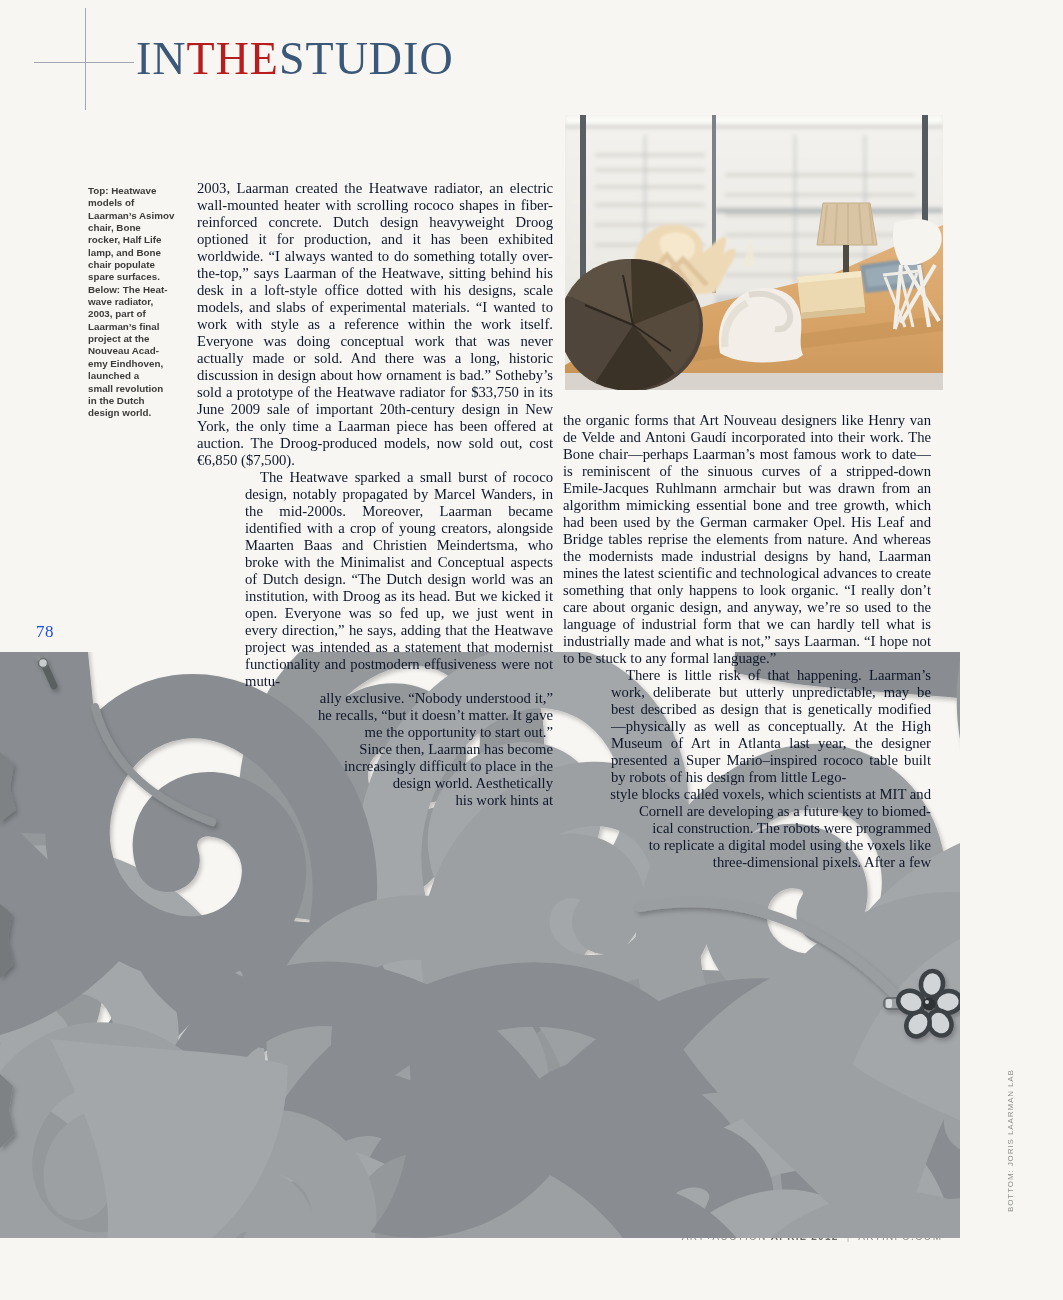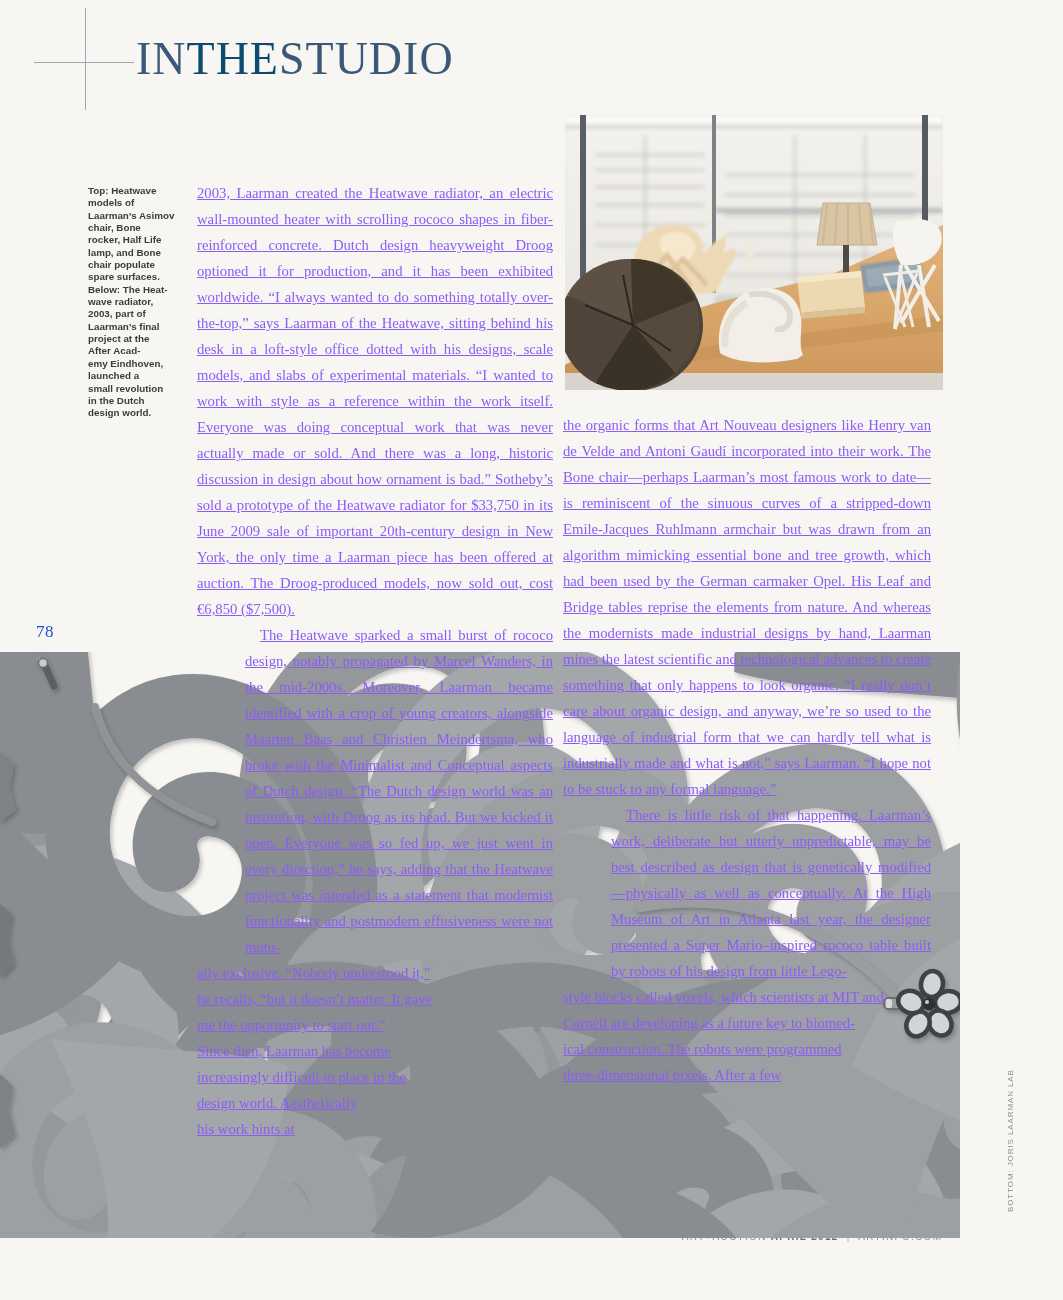--- a/index.html
+++ b/index.html
@@ -12,43 +12,43 @@
   
   .cross-v { position:absolute; left:85px; top:8px; width:1px; height:102px; background:#9fa8b0; }
   .cross-h { position:absolute; left:34px; top:62px; width:100px; height:1px; background:#9fa8b0; }
 
   .masthead {
     position:absolute; left:136px; top:36px;
     font-family:"Liberation Serif", serif; font-size:46px; line-height:1;
     letter-spacing:1px; font-weight:400;
   }
   .masthead .t1, .masthead .t3 { color:#3b5878;margin-top:19px; }
-  .masthead .t2 { color:#0c4a6e; }
+  .masthead .t2 { color:#b91c1c; }
 
   .side-caption {
     position:absolute; left:88px; top:185px; width:104px;
     font-family:"Liberation Sans", sans-serif; font-weight:bold;
     font-size:9.8px; line-height:12.35px; color:#3d3c3a;
   }
   .page-number {
     position:absolute; left:36px; top:622px;
     font-size:17px; color:#1d4ed8; letter-spacing:0.5px;
   }
 
   .photo {
     position:absolute; left:565px; top:115px; width:378px; height:275px;
     background:#ece9e4; overflow:hidden;
   }
 
-  .col { position:absolute; font-size:14.7px; line-height:26px; color:#8b5cf6; z-index:5;text-decoration:underline; }
+  .col { position:absolute; font-size:14.7px; line-height:17px; color:#0f172a; z-index:5; }
   .col p { text-align:justify; }
   .col p.indent { text-indent:15px;margin-left:48px; }
   .col1 { left:197px; top:180px; width:356px; }
   .col2 { left:563px; top:412px; width:368px; }
-  .right-lines div { white-space:nowrap; }
+  .right-lines div { text-align:right; white-space:nowrap; }
 
   .radiator { position:absolute; left:0; top:652px; width:960px; height:586px; z-index:1; }
 
   .photo-credit {
     position:absolute; left:1006px; top:1062px; height:150px;
     writing-mode:vertical-rl; transform:rotate(180deg);
     font-family:"Liberation Sans", sans-serif; font-size:8px;
     letter-spacing:0.9px; color:#8f8f8b;
   }
   .footer {
@@ -181,21 +181,21 @@
       <div>chair, Bone</div>
       <div>rocker, Half Life</div>
       <div>lamp, and Bone</div>
       <div>chair populate</div>
       <div>spare surfaces.</div>
       <div>Below: The Heat-</div>
       <div>wave radiator,</div>
       <div>2003, part of</div>
       <div>Laarman’s final</div>
       <div>project at the</div>
-      <div>After Acad-</div>
+      <div>Nouveau Acad-</div>
       <div>emy Eindhoven,</div>
       <div>launched a</div>
       <div>small revolution</div>
       <div>in the Dutch</div>
       <div>design world.</div>
     </div>
 
   <div class="page-number">78</div>
 
   <div class="col col1">
@@ -212,20 +212,21 @@
       </div>
   </div>
 
   <div class="col col2">
     <p>the organic forms that Art Nouveau designers like Henry van de Velde and Antoni Gaudí incorporated into their work. The Bone chair—perhaps Laarman’s most famous work to date—is reminiscent of the sinuous curves of a stripped-down Emile-Jacques Ruhlmann armchair but was drawn from an algorithm mimicking essential bone and tree growth, which had been used by the German carmaker Opel. His Leaf and Bridge tables reprise the elements from nature. And whereas the modernists made industrial designs by hand, Laarman mines the latest scientific and technological advances to create something that only happens to look organic. “I really don’t care about organic design, and anyway, we’re so used to the language of industrial form that we can hardly tell what is industrially made and what is not,” says Laarman. “I hope not to be stuck to any formal language.”</p>
     <p class="indent">There is little risk of that happening. Laarman’s work, deliberate but utterly unpredictable, may be best described as design that is genetically modified—physically as well as conceptually. At the High Museum of Art in Atlanta last year, the designer presented a Super Mario–inspired rococo table built by robots of his design from little Lego-</p>
     <div class="right-lines">
         <div>style blocks called voxels, which scientists at MIT and</div>
         <div>Cornell are developing as a future key to biomed-</div>
         <div>ical construction. The robots were programmed</div>
+        <div>to replicate a digital model using the voxels like</div>
         <div>three-dimensional pixels. After a few</div>
       </div>
   </div>
 
   <div class="radiator">
     <svg width="960" height="586" viewBox="0 0 960 586">
       <defs>
         <filter id="ds" x="-20%" y="-20%" width="140%" height="140%">
           <feDropShadow dx="2" dy="3" stdDeviation="2" flood-color="#000000" flood-opacity="0.22"></feDropShadow>
         </filter>

